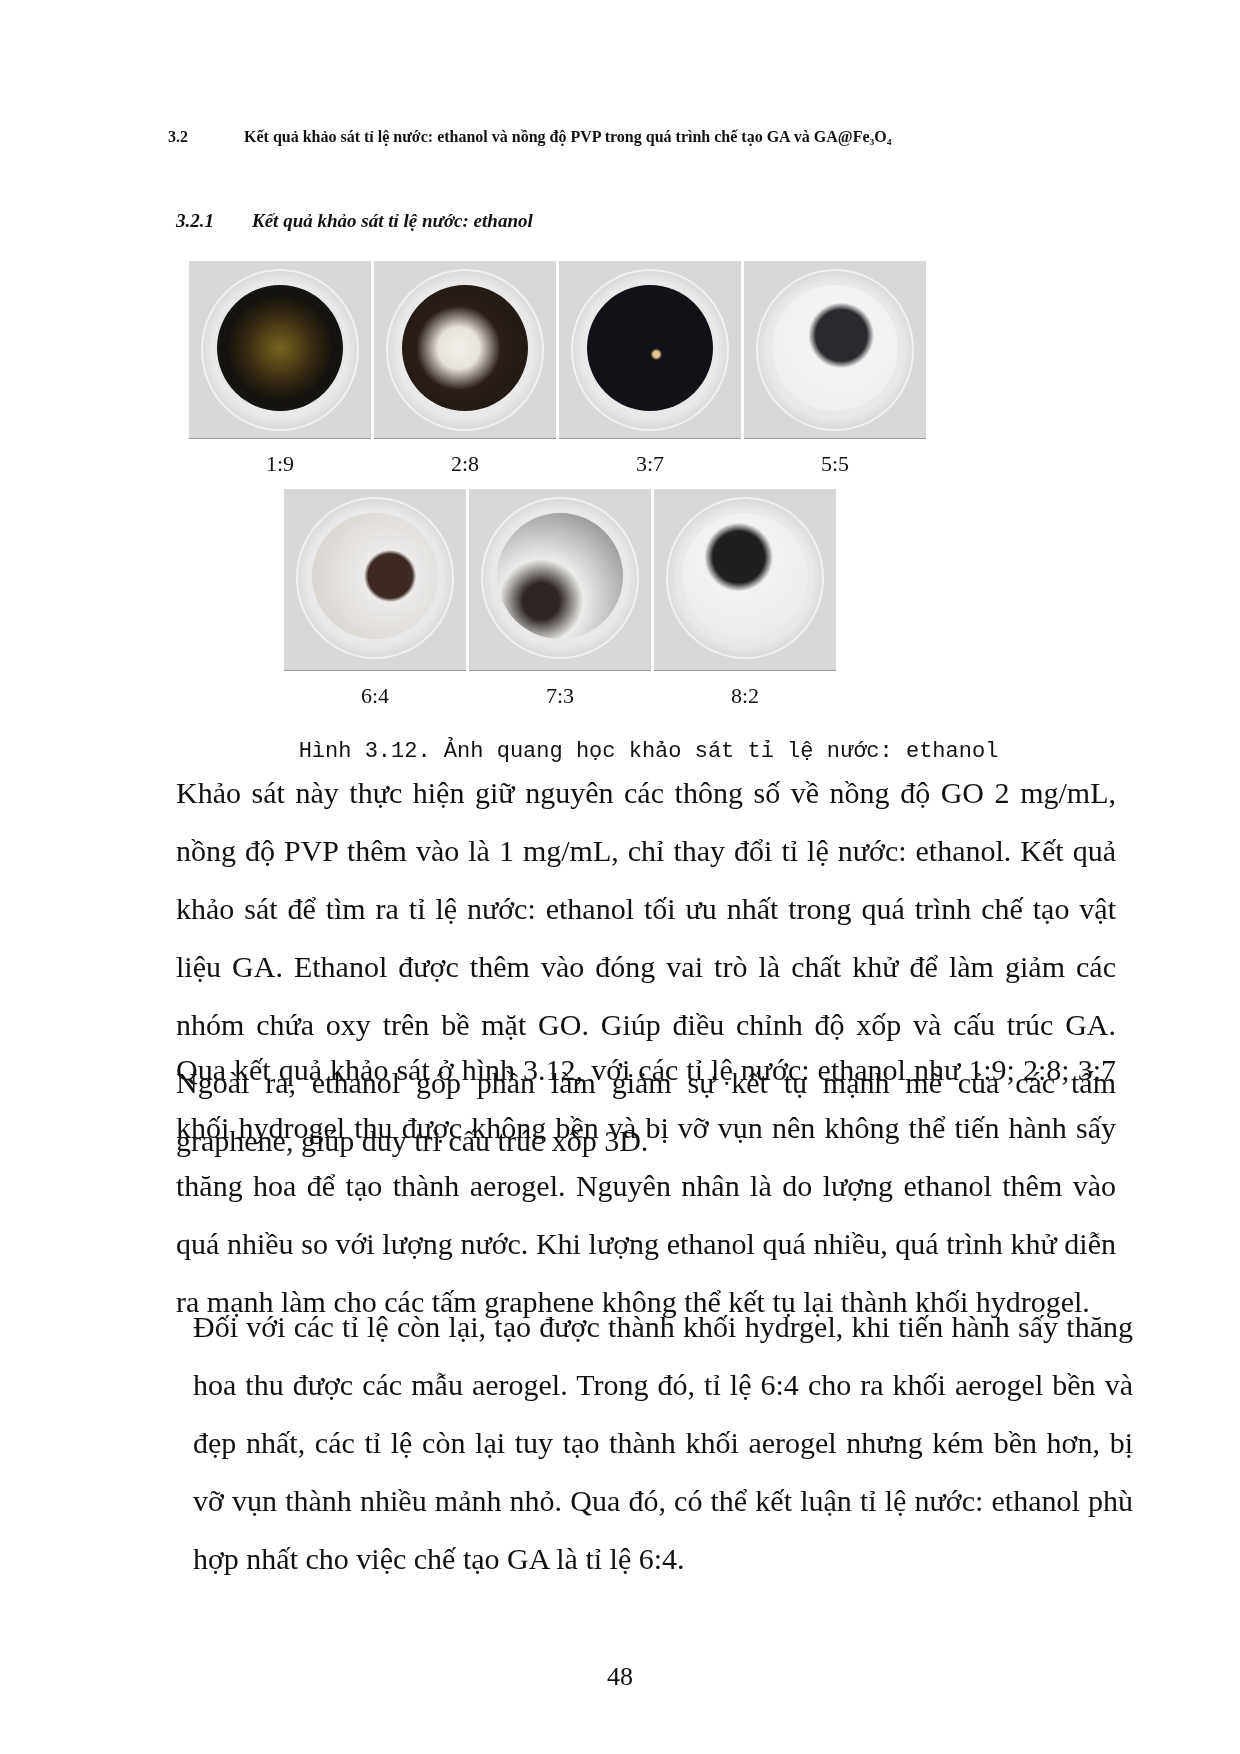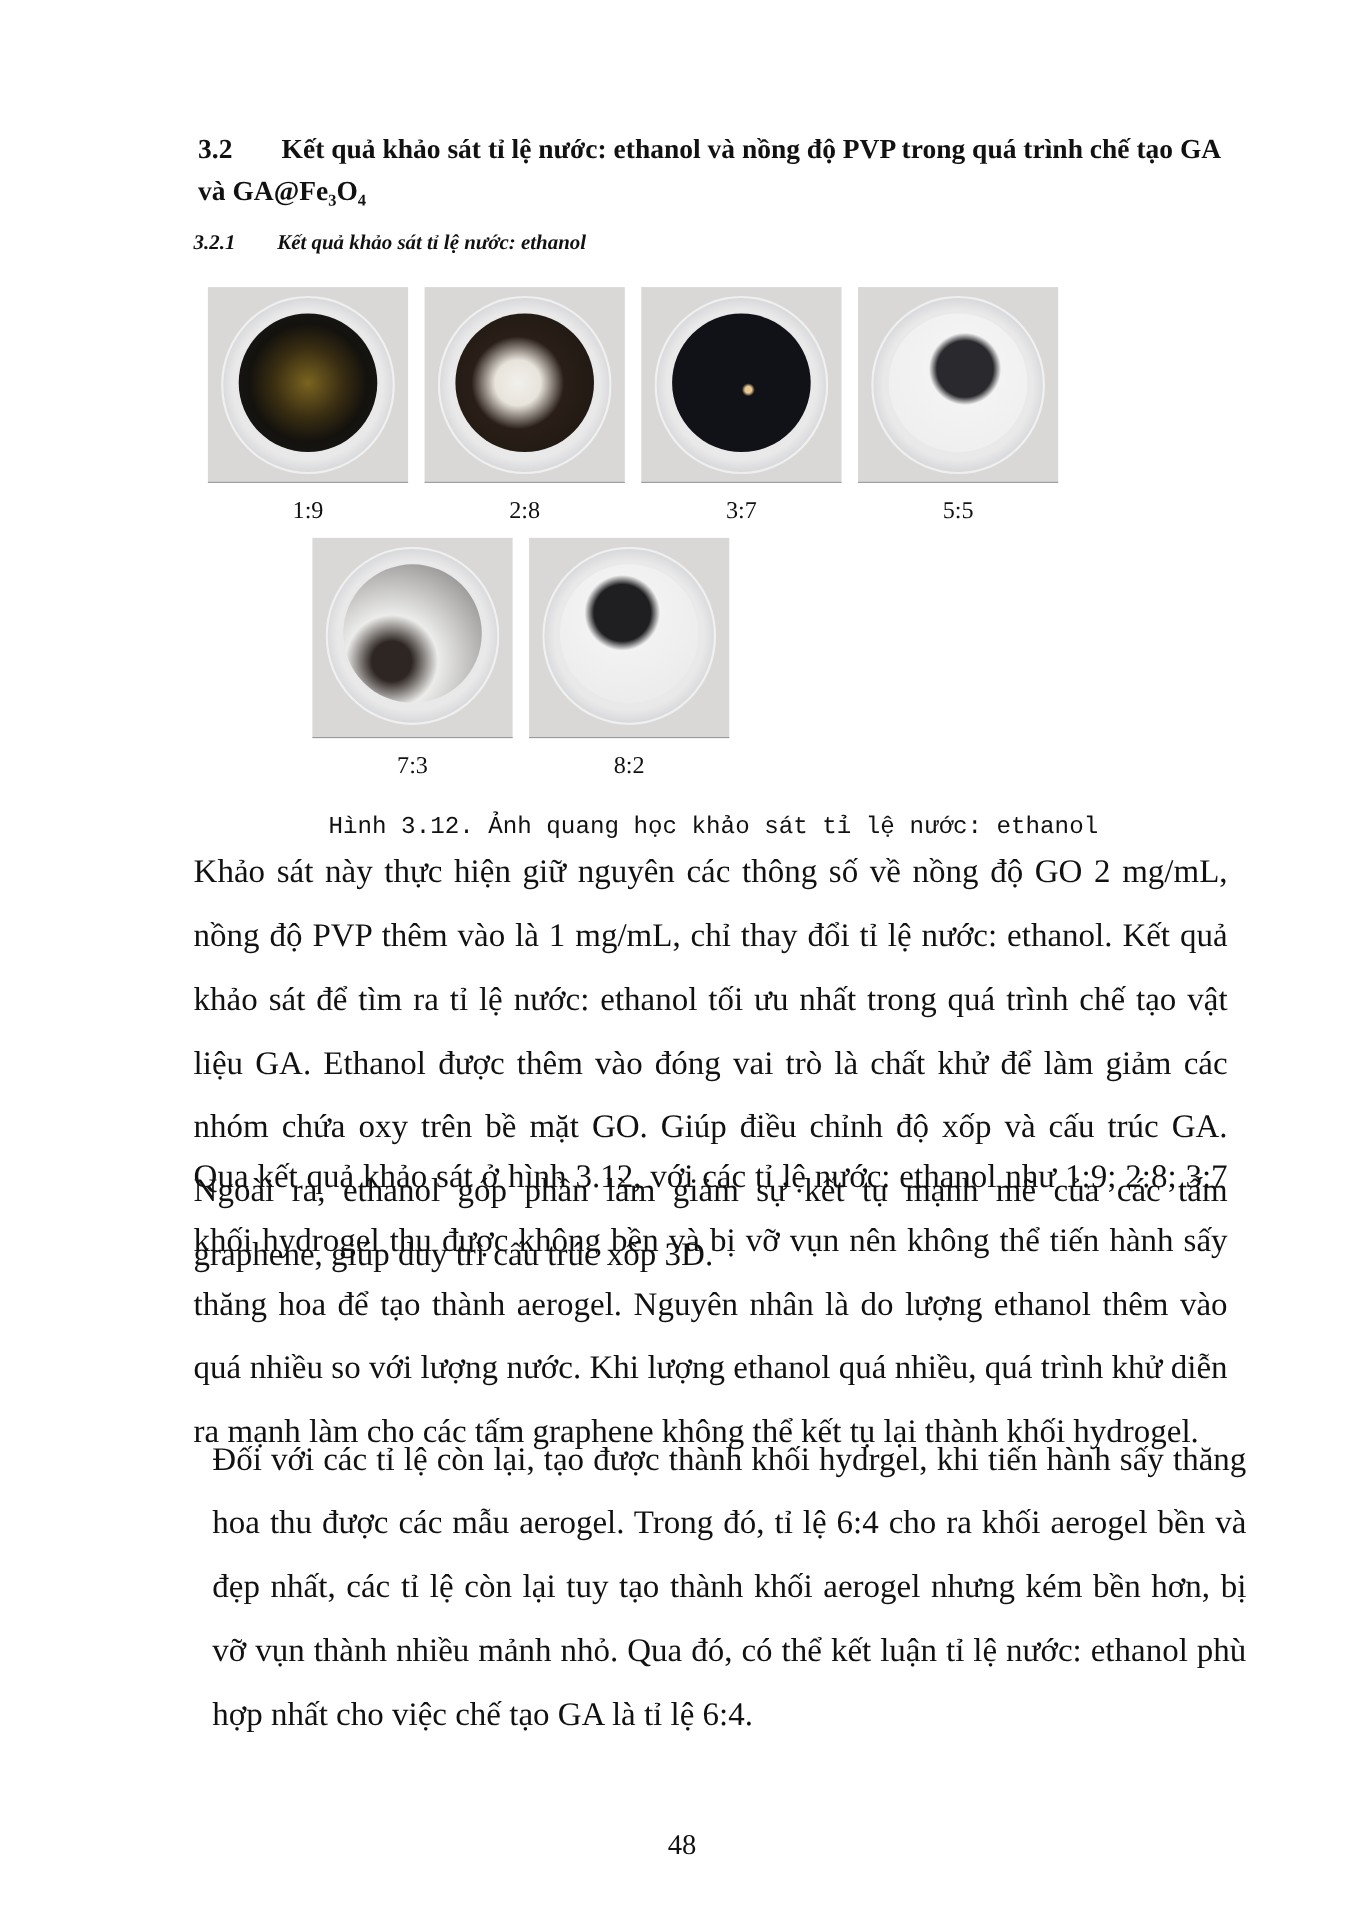--- a/index.html
+++ b/index.html
@@ -1,30 +1,30 @@
 <!DOCTYPE html>
 <html><head>
 <meta charset="utf-8">
 <style>
   html, body { margin: 0; padding: 0; background: #ffffff; }
   body {
     width: 1240px; height: 1754px; position: relative; overflow: hidden;
     font-family: "Liberation Serif", "DejaVu Serif", serif; color: #111;
   }
   .h2 {
-    position: absolute; left: 180px; top: 118px; width: 945px;
-    font-weight: bold; font-size: 25px; line-height: 38px; color: #111;
+    position: absolute; left: 168px; top: 118px; width: 945px;
+    font-weight: bold; font-size: 16px; line-height: 38px; color: #111;
   }
   .h2 .num { display: inline-block; width: 76px; }
   .h3 {
     position: absolute; left: 176px; top: 204px;
     font-weight: bold; font-style: italic; font-size: 19px; line-height: 34px;
   }
   .h3 .num { display: inline-block; width: 76px; }
-  .row { position: absolute; display: flex; gap: 15px; }
+  .row { position: absolute; display: flex; gap: 3px; }
   .row.top { left: 189px; top: 261px; }
   .row.bottom { left: 284px; top: 489px; }
   .cell { width: 182px; display: flex; flex-direction: column; align-items: center; }
   .photo {
     width: 182px; height: 177px; position: relative; overflow: hidden;
     background: #d9d8d6; border-bottom: 1px solid #999;
   }
   .row.bottom .photo { height: 181px; }
   .cup-rim {
     position: absolute; left: 12px; top: 8px; width: 158px; height: 162px;
@@ -102,20 +102,27 @@
         <div class="cup-inner s-white-blob"></div>
       </div>
     <div class="label">5:5</div>
   </div>
 </div>
 
 <div class="row bottom">
   <div class="cell">
     <div class="photo">
         <div class="cup-rim"></div>
+        <div class="cup-inner s-disc"></div>
+      </div>
+    <div class="label">6:4</div>
+  </div>
+  <div class="cell">
+    <div class="photo">
+        <div class="cup-rim"></div>
         <div class="cup-inner s-speckle"></div>
       </div>
     <div class="label">7:3</div>
   </div>
   <div class="cell">
     <div class="photo">
         <div class="cup-rim"></div>
         <div class="cup-inner s-chunk-large"></div>
       </div>
     <div class="label">8:2</div>

